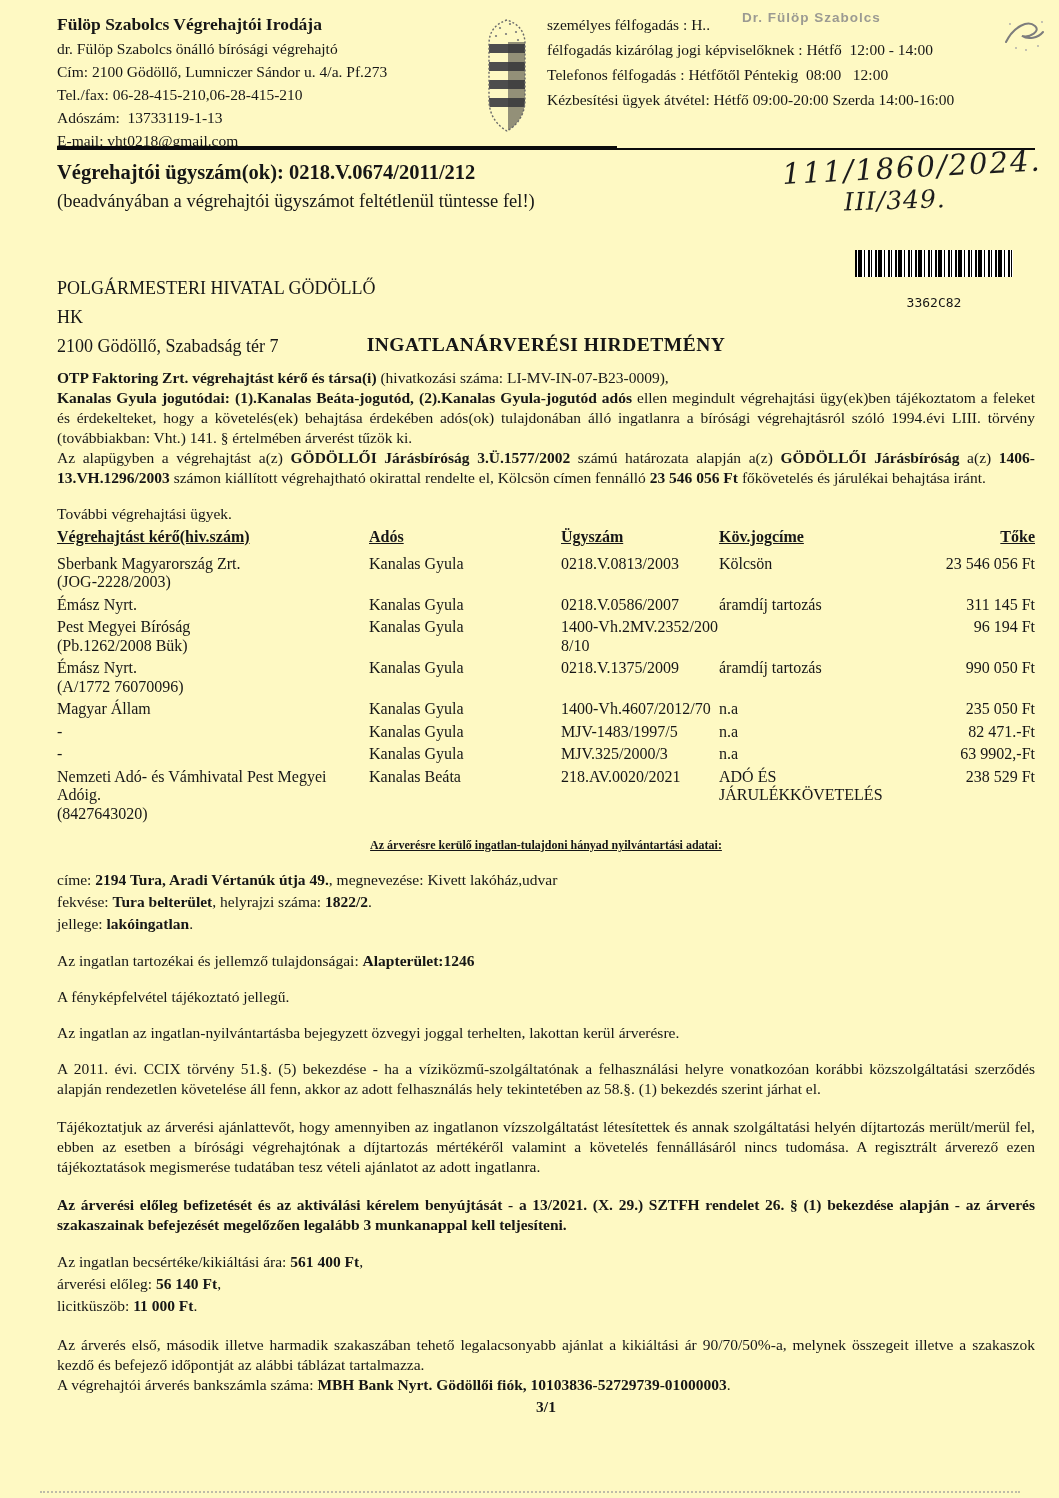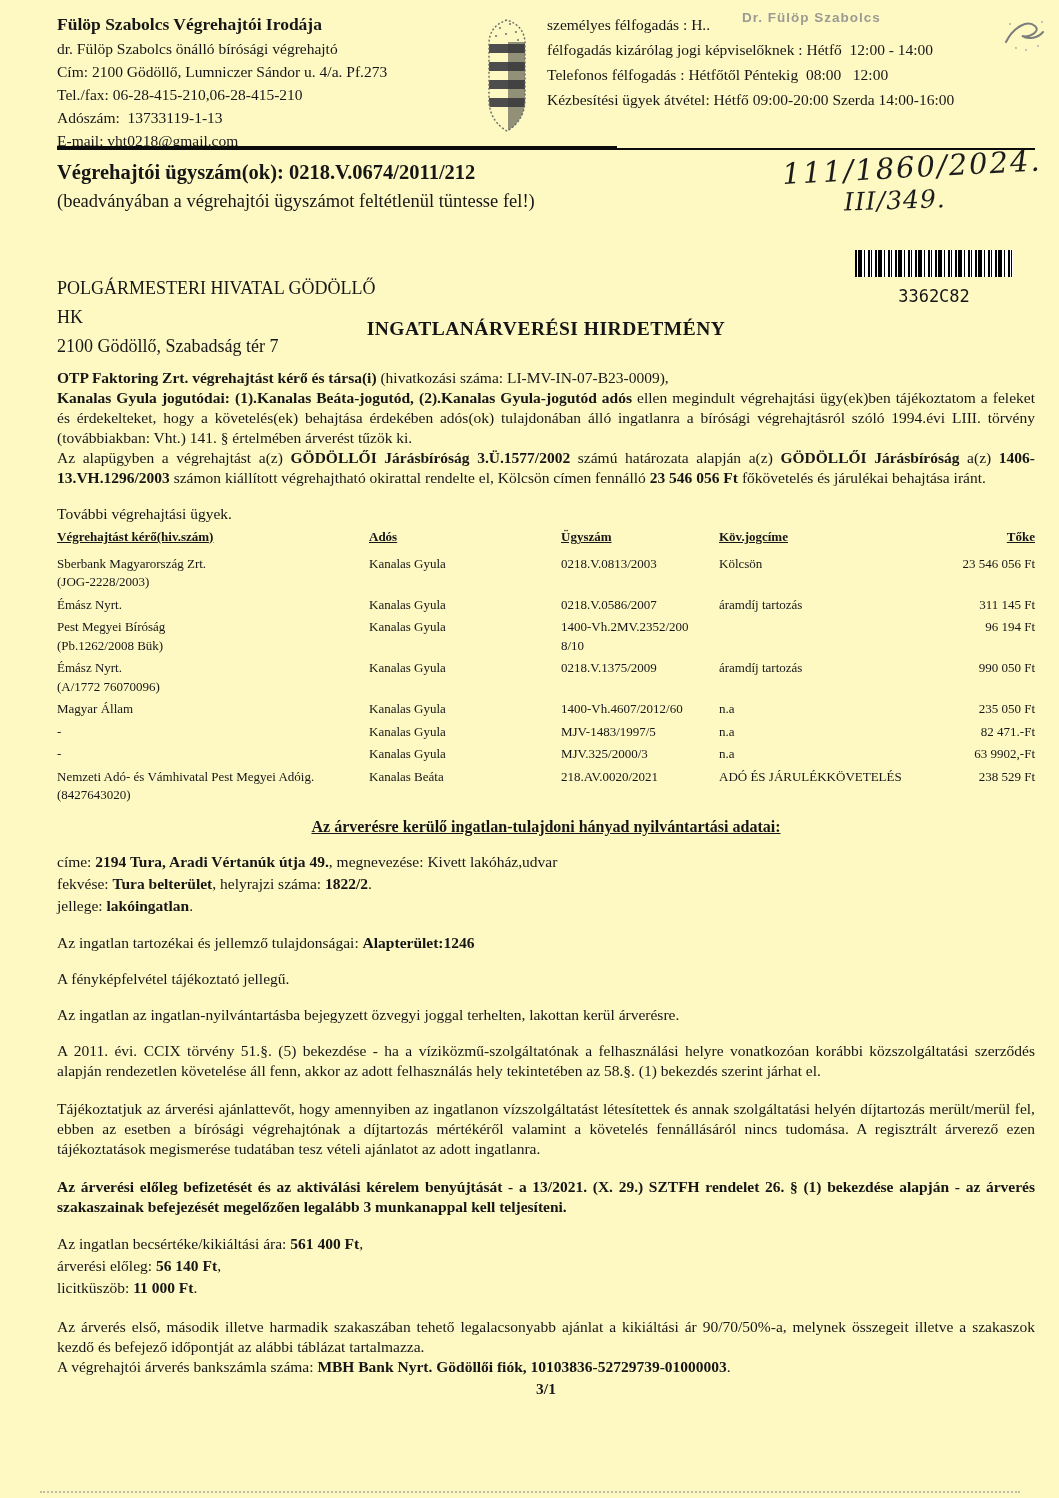--- a/index.html
+++ b/index.html
@@ -34,38 +34,38 @@
   .hw2{font-size:25px;margin-left:62px;transform:rotate(-2deg);letter-spacing:1px;}
 
   
   .addr{left:57px;top:248px;width:600px;font-size:18px;line-height:29px;margin-top:26px;}
   .barcode-wrap{left:855px;top:250px;width:158px;text-align:center;}
   .barcode{height:27px;width:158px;
     background:repeating-linear-gradient(90deg,
       #000 0 2px,#fff 2px 3px,#000 3px 7px,#fff 7px 9px,
       #000 9px 10px,#fff 10px 13px,#000 13px 15px,#fff 15px 16px,
       #000 16px 17px,#fff 17px 20px);}
-  .barcode-num{font-family:"DejaVu Sans Mono",monospace;font-size:17px;margin-top:9px;}
-
-  .doc-title{left:57px;top:318px;width:978px;text-align:center;
+  .barcode-num{font-family:"DejaVu Sans Mono",monospace;font-size:13px;margin-top:18px;}
+
+  .doc-title{left:57px;top:334px;width:978px;text-align:center;
              font-size:19.5px;font-weight:bold;letter-spacing:.5px;}
 
   
   .main{left:57px;top:368px;width:978px;font-size:15.5px;line-height:20px;text-align:justify;}
   .line{text-align:left;} .mt16{margin-top:16px;} .mt18{margin-top:18px;}
 
   .tbl-title{margin-top:16px;text-align:left;font-size:15.5px;}
   .tbl{display:grid;grid-template-columns:312px 192px 158px 216px 1fr;
-       margin-top:4px;font-size:13px;line-height:18.5px;row-gap:4px;text-align:left;}
+       margin-top:4px;font-size:16px;line-height:18.5px;row-gap:4px;text-align:left;}
   .th{font-weight:bold;padding-bottom:4px;}
   .th span{text-decoration:underline;}
   .cell{white-space:pre-line;}
   .num{text-align:right;}
 
-  .center-heading{margin-top:12px;text-align:center;font-weight:bold;text-decoration:underline;font-size:16px;}
+  .center-heading{margin-top:12px;text-align:center;font-weight:bold;text-decoration:underline;font-size:12px;}
   .prop{margin-top:14px;text-align:left;line-height:22px;}
   .prices{margin-top:16px;text-align:left;line-height:22px;}
   .bold-para{font-weight:bold;}
   .pageno{text-align:center;font-weight:bold;margin-top:2px;font-size:15.5px;}
 
   .bottom-artifact{left:40px;bottom:5px;width:980px;border-top:2px dotted #9c9c9c;opacity:.65;}
 </style>
 </head>
 <body>
 
@@ -192,21 +192,21 @@
 
       <div class="cell">Émász Nyrt.
 (A/1772 76070096)</div>
       <div class="cell">Kanalas Gyula</div>
       <div class="cell">0218.V.1375/2009</div>
       <div class="cell">áramdíj tartozás</div>
       <div class="cell num">990 050 Ft</div>
 
       <div class="cell">Magyar Állam</div>
       <div class="cell">Kanalas Gyula</div>
-      <div class="cell">1400-Vh.4607/2012/60</div>
+      <div class="cell">1400-Vh.4607/2012/70</div>
       <div class="cell">n.a</div>
       <div class="cell num">235 050 Ft</div>
 
       <div class="cell">-</div>
       <div class="cell">Kanalas Gyula</div>
       <div class="cell">MJV-1483/1997/5</div>
       <div class="cell">n.a</div>
       <div class="cell num">82 471.-Ft</div>
 
       <div class="cell">-</div>

